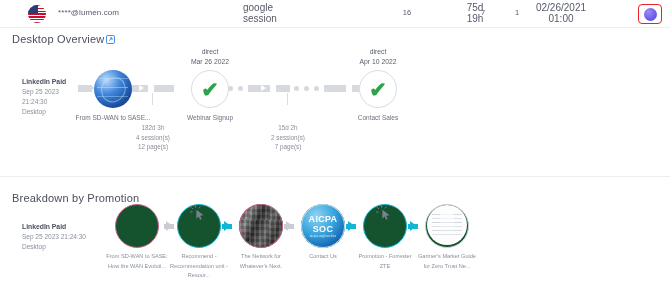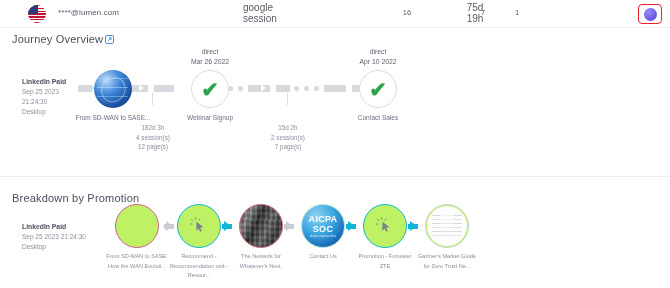--- a/index.html
+++ b/index.html
@@ -153,22 +153,22 @@
     border-bottom: 3.5px solid transparent;
     border-left: 5px solid #ffffff;
   }
 
   
   #breakdown { top: 180px; height: 108px; }
 
   .snode {
     position: absolute; top: 204px;
     width: 44px; height: 44px; border-radius: 50%;
-    display: flex; align-items: center; justify-content: center;
-    background: #bef264; z-index: 3;
+    display: flex; justify-content: center;
+    background: #14532d; z-index: 3;
   }
   .ring-pink { border: 1.6px solid #d2628f; }
   .ring-teal { border: 1.8px solid #12b5d6; }
   .ring-gray { border: 1.2px solid #cfd3da; }
   .thumb-photo {
     width: 44px; height: 44px; border-radius: 50%;
     border: 1.6px solid #d2628f;
     background:
       linear-gradient(115deg, #4a4a4a 0%, #8e8e8e 22%, #2f2f2f 40%, #6d6d6d 62%, #3a3a3a 80%, #7a7a7a 100%);
     position: relative; overflow: hidden;
@@ -253,31 +253,35 @@
   <div class="num c-sessions">16</div>
 
   <div class="num2 c-dur">
     <div>75d</div>
     <div>19h</div>
   </div>
 
   <div class="num c-pages">7</div>
   <div class="num c-conv">1</div>
 
+  <div class="num2 c-first">
+    <div>02/26/2021</div>
+    <div>01:00</div>
+  </div>
 
 
   <div class="avatar-wrap">
     <div class="avatar"></div>
   </div>
 </div>
 
 <div class="panel" id="journey">
 
   <div class="sec-title" style="left:12px; top:4px;">
-    <span>Journey Overview</span><span class="ext-icon"><svg width="9" height="9" viewBox="0 0 12 12">
+    <span>Desktop Overview</span><span class="ext-icon"><svg width="9" height="9" viewBox="0 0 12 12">
           <rect x="0.7" y="0.7" width="10.6" height="10.6" rx="1.6" fill="none" stroke="#2b7fe0" stroke-width="1.2"></rect>
           <path d="M4.1 7.6 L7.8 3.9" stroke="#2b7fe0" stroke-width="1.2" fill="none"></path>
           <path d="M5.3 3.9 H8 V6.6" stroke="#2b7fe0" stroke-width="1.2" fill="none" stroke-linejoin="round"></path>
         </svg></span>
   </div>
 
   <div class="left-meta" style="left:22px; top:48px;">
     <div class="bold">LinkedIn Paid</div>
     <div>Sep 25 2023</div>
     <div>21:24:30</div>

